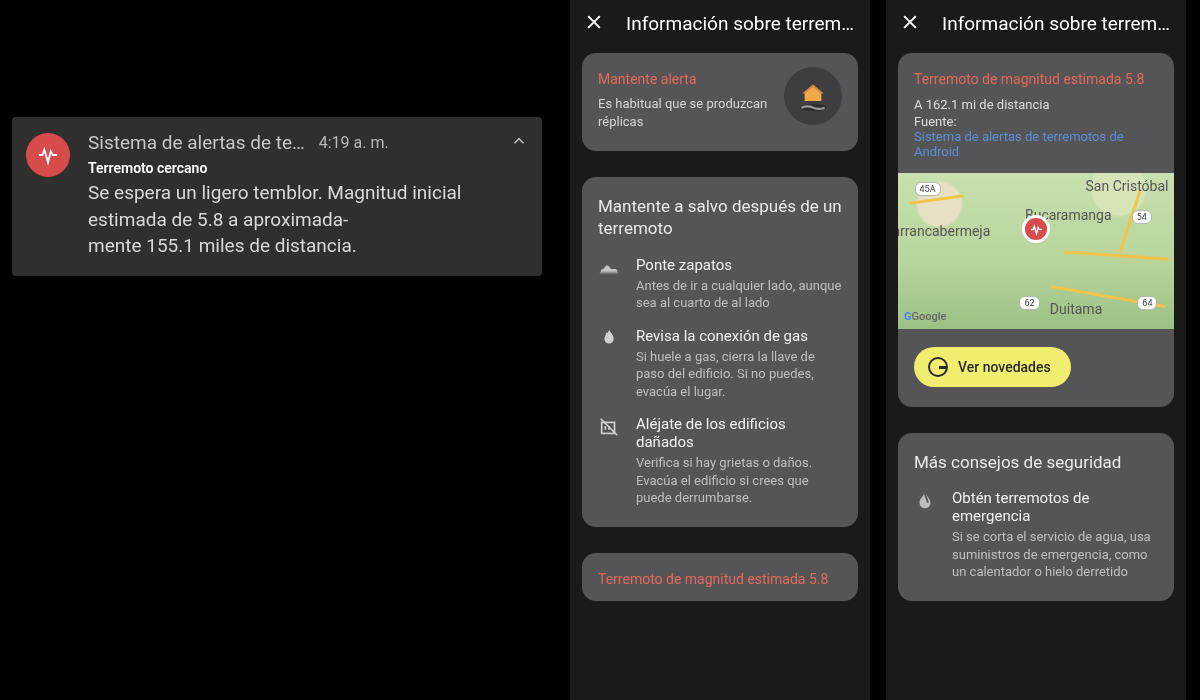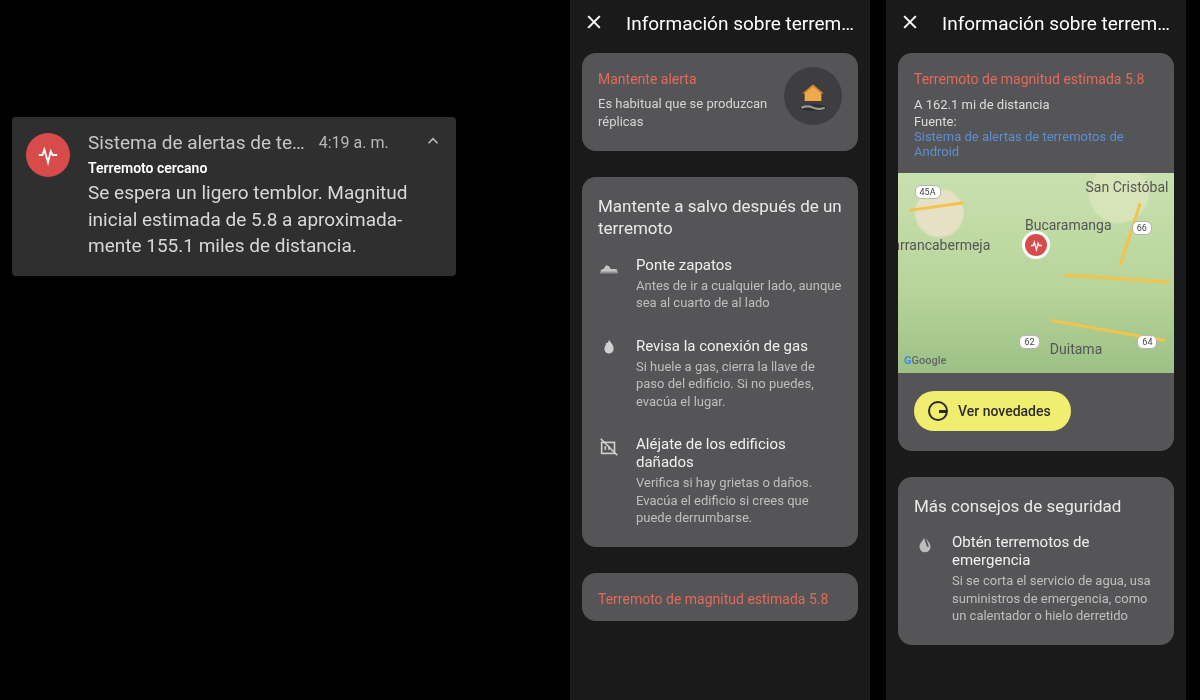--- a/index.html
+++ b/index.html
@@ -1,19 +1,19 @@
 <!DOCTYPE html>
 <html><head>
 <meta charset="utf-8">
 <style>
   html,body{margin:0;padding:0;background:#000;color:#e6e6e6;font-family:Roboto,"Segoe UI",Arial,sans-serif;font-size:14px;width:1200px;height:700px;overflow:hidden}
   *{box-sizing:border-box}
 
   
-  .notif{position:absolute;left:12px;top:117px;width:444px;background:#302f30;border-radius:4px;padding:14px 14px 16px 14px;display:flex}
+  .notif{position:absolute;left:12px;top:117px;width:530px;background:#302f30;border-radius:4px;padding:14px 14px 16px 14px;display:flex}
   .notif .app-icon{flex:0 0 44px;height:44px;border-radius:50%;background:#d84b4b;display:flex;align-items:center;justify-content:center;margin-right:18px;margin-top:2px}
   .notif .app-icon svg{width:22px;height:22px}
   .notif .body{flex:1}
   .notif .toprow{display:flex;align-items:center}
   .notif .app-name{color:#c7c7c7;font-size:19px;white-space:nowrap;overflow:hidden;text-overflow:ellipsis;max-width:272px}
   .notif .time{color:#b8b8b8;font-size:16px;margin-left:14px}
   .notif .chev{margin-left:auto;color:#b8b8b8}
   .notif .title{color:#fff;font-weight:600;font-size:14px;margin-top:6px}
   .notif .text{color:#d8d8d8;font-size:19px;line-height:1.4;margin-top:4px}
 
@@ -32,33 +32,33 @@
   .card .sub{font-size:13px;color:#d5d5d5;margin-top:8px;line-height:1.4}
 
   
   .alert-card{display:flex;align-items:flex-start;gap:14px}
   .alert-card .txt{flex:1}
   .house-badge{flex:0 0 58px;height:58px;border-radius:50%;background:#3e3e40;display:flex;align-items:center;justify-content:center;margin-top:-4px}
   .house-badge svg{width:40px;height:40px}
 
   
   .stitle{color:#e9e9e9;font-size:17px;font-weight:400;line-height:1.3}
-  .tips{margin-top:16px;display:flex;flex-direction:column;gap:25px}
+  .tips{margin-top:16px;display:flex;flex-direction:column;gap:15px}
   .tip{display:flex;gap:16px}
   .tip .ico{flex:0 0 22px;height:22px;color:#d0d0d0;margin-top:1px}
   .tip .ico svg{width:22px;height:22px}
   .tip .lbl{color:#f0f0f0;font-size:15px}
   .tip .desc{color:#bfbfbf;font-size:13px;line-height:1.35;margin-top:3px}
 
   
   .meta{font-size:13px;color:#dcdcdc;margin-top:10px}
   .srclink{color:#5b8fd4;font-size:13px}
 
   
-  .map{margin:14px -16px 14px -16px;height:200px;background:#bcd9a8;position:relative;overflow:hidden}
+  .map{margin:14px -16px 14px -16px;height:156px;background:#bcd9a8;position:relative;overflow:hidden}
   .map .land{position:absolute;inset:0;background:
      radial-gradient(circle at 15% 20%,#e6e1c4 8%,transparent 9%),
      radial-gradient(circle at 80% 10%,#d7e4b8 10%,transparent 11%),
      linear-gradient(180deg,#c9e0af 0%,#b7d49a 60%,#9cc085 100%)}
   .map .road{position:absolute;background:#f3c34a;height:3px;border-radius:2px}
   .map .r1{left:4%;top:16%;width:20%;transform:rotate(-8deg)}
   .map .r2{left:60%;top:52%;width:38%;transform:rotate(4deg)}
   .map .r3{left:55%;top:78%;width:42%;transform:rotate(10deg)}
   .map .r4{left:72%;top:30%;width:24%;transform:rotate(-72deg)}
   .map .badge{position:absolute;font-size:9px;background:#fff;color:#444;border-radius:6px;padding:1px 4px;border:1px solid #b5b5b5}
@@ -198,21 +198,21 @@
     <div class="meta" style="margin-top:2px">Fuente:</div>
     <div class="srclink">Sistema de alertas de terremotos de Android</div>
 
     <div class="map">
       <div class="land"></div>
       <div class="road r1"></div>
         <div class="road r2"></div>
         <div class="road r3"></div>
         <div class="road r4"></div>
       <span class="badge b1">45A</span>
-      <span class="badge b2">66</span>
+      <span class="badge b2">54</span>
       <span class="badge b3">64</span>
       <span class="badge b4">62</span>
       <span class="city c1">Bucaramanga</span>
       <span class="city c2">arrancabermeja</span>
       <span class="city c3">San Cristóbal</span>
       <span class="city c4">Duitama</span>
       <div class="epi">
         <svg viewBox="0 0 24 24" fill="none" stroke="#fff" stroke-width="2.4">
             <polyline points="2 12 6 12 8 6 12 20 15 8 17 12 22 12"></polyline>
           </svg>

